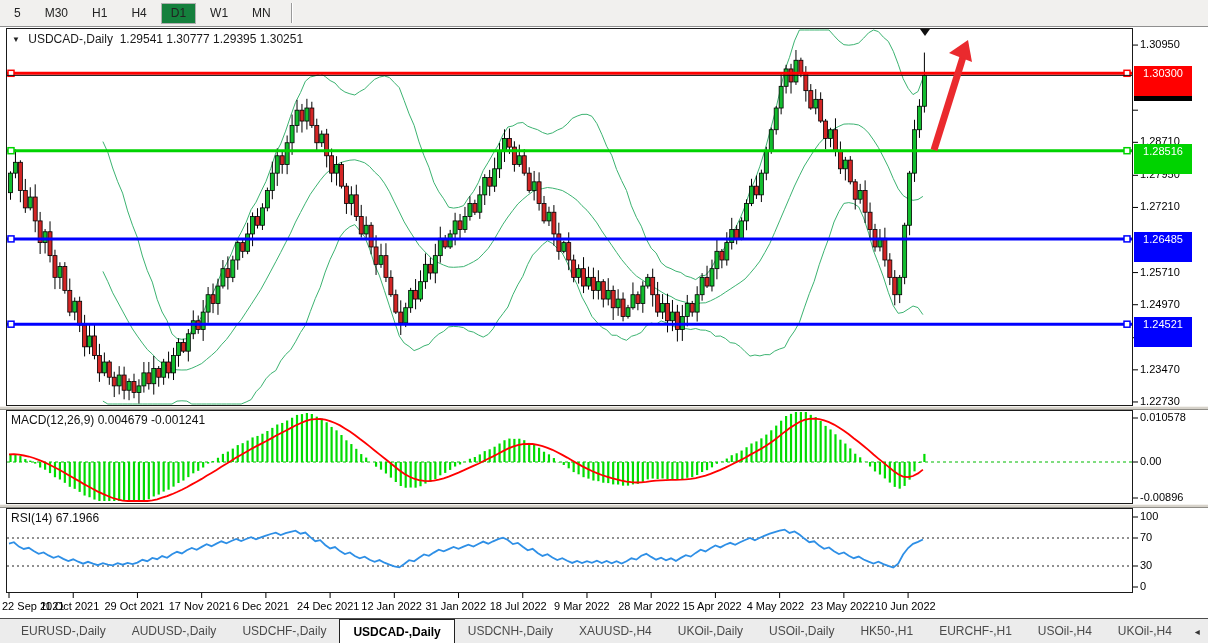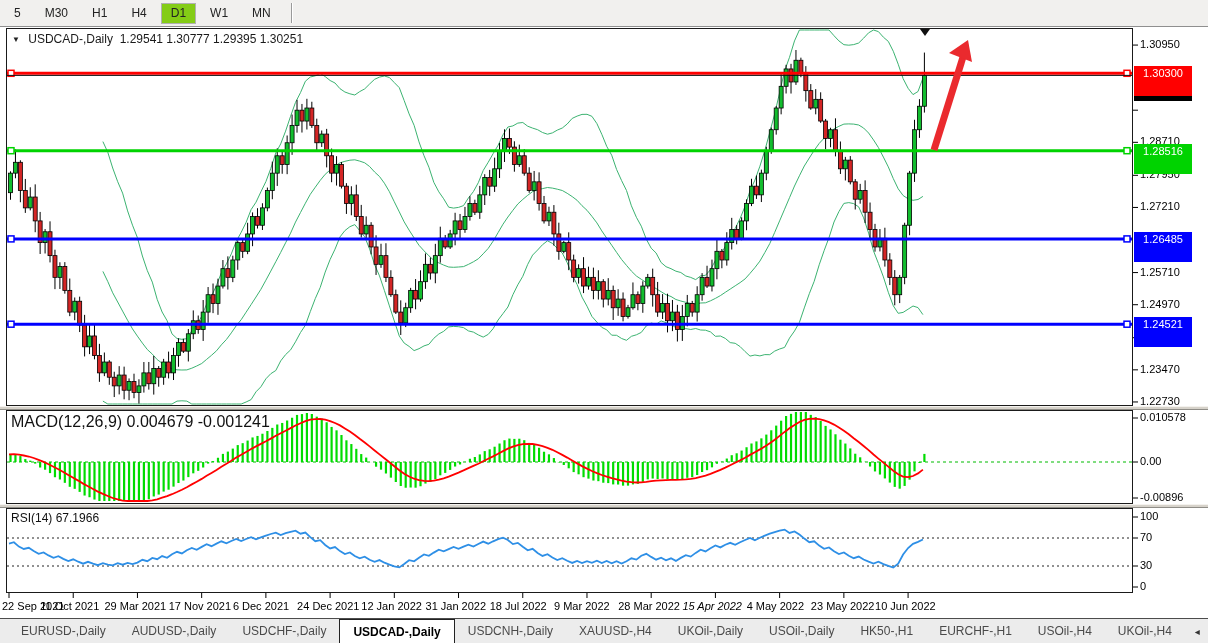--- a/index.html
+++ b/index.html
@@ -6,21 +6,21 @@
   html,body { width:1208px; height:643px; overflow:hidden; background:#fff;
               font-family:"Liberation Sans",sans-serif; }
   #app { position:relative; width:1208px; height:643px; background:#fff; }
 
   
   #toolbar { position:absolute; left:0; top:0; width:1208px; height:27px;
              background:#f1f0ee; border-bottom:1px solid #8f8f8f;
              display:flex; align-items:center; overflow:hidden; }
   .tfbtn { height:21px; line-height:19px; padding:0 9px; margin-left:4px;
            font-size:12px; color:#222; border:1px solid transparent; cursor:default; }
-  .tfbtn.active { background:#84cc16; border:1px solid #b0b0b0; }
+  .tfbtn.active { background:#15803d; border:1px solid #b0b0b0; }
   .toolsep { width:1px; height:20px; background:#9a9a9a; margin-left:10px;
              box-shadow:1px 0 0 #fff; }
 
   
   .panel { position:absolute; background:#fff; border:1px solid #1a1a1a; }
   #main-panel  { left:6px; top:28px;  width:1127px; height:378px; }
   #macd-panel  { left:6px; top:410px; width:1127px; height:94px; }
   #rsi-panel   { left:6px; top:508px; width:1127px; height:85px; }
   .splitter { position:absolute; left:0; width:1208px; height:4px; background:#d6d2ca;
               border-top:1px solid #f4f2ee; border-bottom:1px solid #8f8d87; }
@@ -28,21 +28,21 @@
 
   #chart-svg { position:absolute; left:0; top:0; width:1208px; height:643px;
                pointer-events:none; z-index:5; }
 
   .lbl { position:absolute; font-size:11px; color:#000; white-space:nowrap; z-index:6; }
   .badge { position:absolute; left:1134px; width:58px; height:30px; z-index:7;
            font-size:11px; line-height:14px; color:#fff; text-align:center; }
 
   #chart-title { position:absolute; left:12px; top:32px; z-index:6; font-size:12px; color:#1a1a1a;text-align:center; }
   #chart-title .tri { font-size:8px; vertical-align:1px; margin-right:5px; color:#222; }
-  #macd-label { position:absolute; left:11px; top:413px; z-index:6; font-size:16px; color:#111; }
+  #macd-label { position:absolute; left:11px; top:413px; z-index:6; font-size:12px; color:#111; }
   #rsi-label  { position:absolute; left:11px; top:511px; z-index:6; font-size:12px; color:#111; }
 
   
   #tabbar { position:absolute; left:0; top:618px; width:1208px; height:25px;
             background:#ececec; border-top:1px solid #4c4c4c;
             display:flex; align-items:stretch; z-index:8; }
   .tab { padding:0 13px; line-height:24px; font-size:12px; color:#4a4a4a;
          white-space:nowrap; cursor:default; }
   .tab.active { background:#fff; border:1px solid #222; border-bottom:none;
                 font-weight:bold; color:#000; }
@@ -723,30 +723,30 @@
       <div class="tabdiv"></div>
       <div class="tab">UKOil-,H4</div>
       <div class="tabdiv"></div>
       <div id="tabscroll">
         <span>◂</span>
         <span>▸</span>
       </div>
     </div>
 <span class="lbl" style="left: 2px; top: 600px;">22 Sep 2021</span>
     <span class="lbl" style="left: 40.22px; top: 600px;">11 Oct 2021</span>
-    <span class="lbl" style="left: 104.44px; top: 600px;">29 Mar 2021</span>
+    <span class="lbl" style="left: 104.44px; top: 600px;">29 Oct 2021</span>
     <span class="lbl" style="left: 168.66px; top: 600px;">17 Nov 2021</span>
     <span class="lbl" style="left: 232.88px; top: 600px;">6 Dec 2021</span>
     <span class="lbl" style="left: 297.1px; top: 600px;">24 Dec 2021</span>
     <span class="lbl" style="left: 361.32px; top: 600px;">12 Jan 2022</span>
     <span class="lbl" style="left: 425.54px; top: 600px;">31 Jan 2022</span>
     <span class="lbl" style="left: 489.76px; top: 600px;">18 Jul 2022</span>
     <span class="lbl" style="left: 553.98px; top: 600px;">9 Mar 2022</span>
     <span class="lbl" style="left: 618.2px; top: 600px;">28 Mar 2022</span>
-    <span class="lbl" style="left: 682.42px; top: 600px; font-style: italic;">15 Apr 2022</span>
+    <span class="lbl" style="left: 682.42px; top: 600px;">15 Apr 2022</span>
     <span class="lbl" style="left: 746.64px; top: 600px;">4 May 2022</span>
     <span class="lbl" style="left: 810.86px; top: 600px;">23 May 2022</span>
     <span class="lbl" style="left: 875.08px; top: 600px;">10 Jun 2022</span>
     <span class="lbl" style="left: 1140px; top: 38.0647px;">1.30950</span>
     <span class="lbl" style="left: 1140px; top: 90px;">1.29450</span>
     <span class="lbl" style="left: 1140px; top: 135.321px;">1.28710</span>
     <span class="lbl" style="left: 1140px; top: 168.319px;">1.27950</span>
     <span class="lbl" style="left: 1140px; top: 200.448px;">1.27210</span>
     <span class="lbl" style="left: 1140px; top: 265.575px;">1.25710</span>
     <span class="lbl" style="left: 1140px; top: 297.704px;">1.24970</span>

